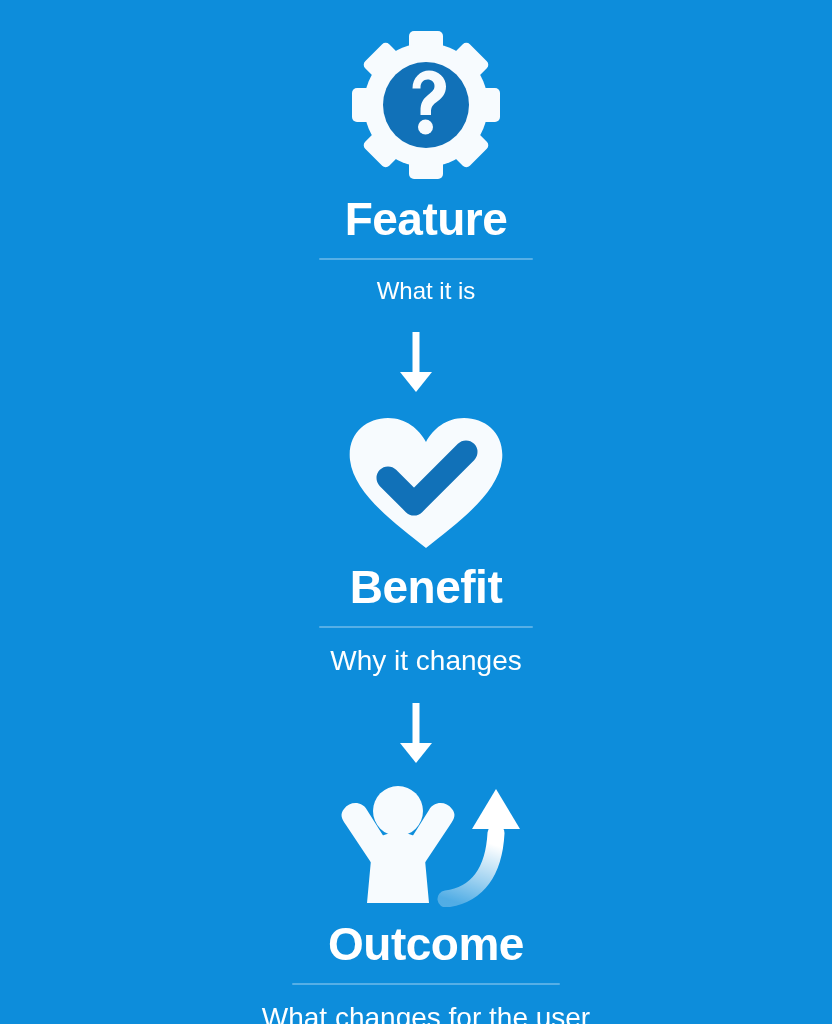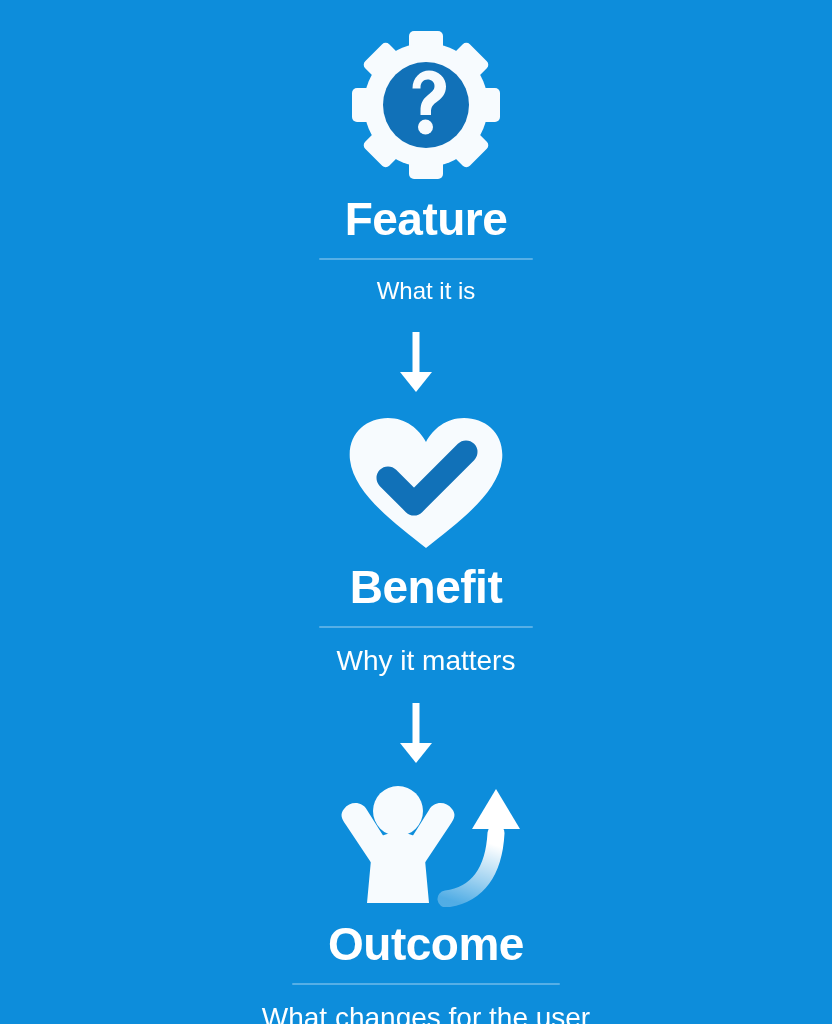--- a/index.html
+++ b/index.html
@@ -175,21 +175,21 @@
                  C 140 2, 159 18, 156 44
                  C 152 78, 110 108, 80 132 Z" fill="#f7fbfe"></path>
         <path d="M 42 62 L 68 88 L 120 36" fill="none" stroke="#1171b8" stroke-width="23" stroke-linecap="round" stroke-linejoin="round"></path>
       </svg>
     </span>
 
     <div class="stage-title">Benefit</div>
 
     <div class="stage-divider"></div>
 
-    <div class="stage-caption">Why it matters</div>
+    <div class="stage-caption">Why it changes</div>
   </div>
 
   <span class="connector connector-2">
     <svg width="44" height="62" viewBox="0 0 44 62" xmlns="http://www.w3.org/2000/svg">
       <rect x="18.5" y="0" width="7" height="42" fill="#ffffff"></rect>
       <path d="M 22 60 L 6 40 L 38 40 Z" fill="#ffffff"></path>
     </svg>
   </span>
 
   <div class="stage stage-outcome">

